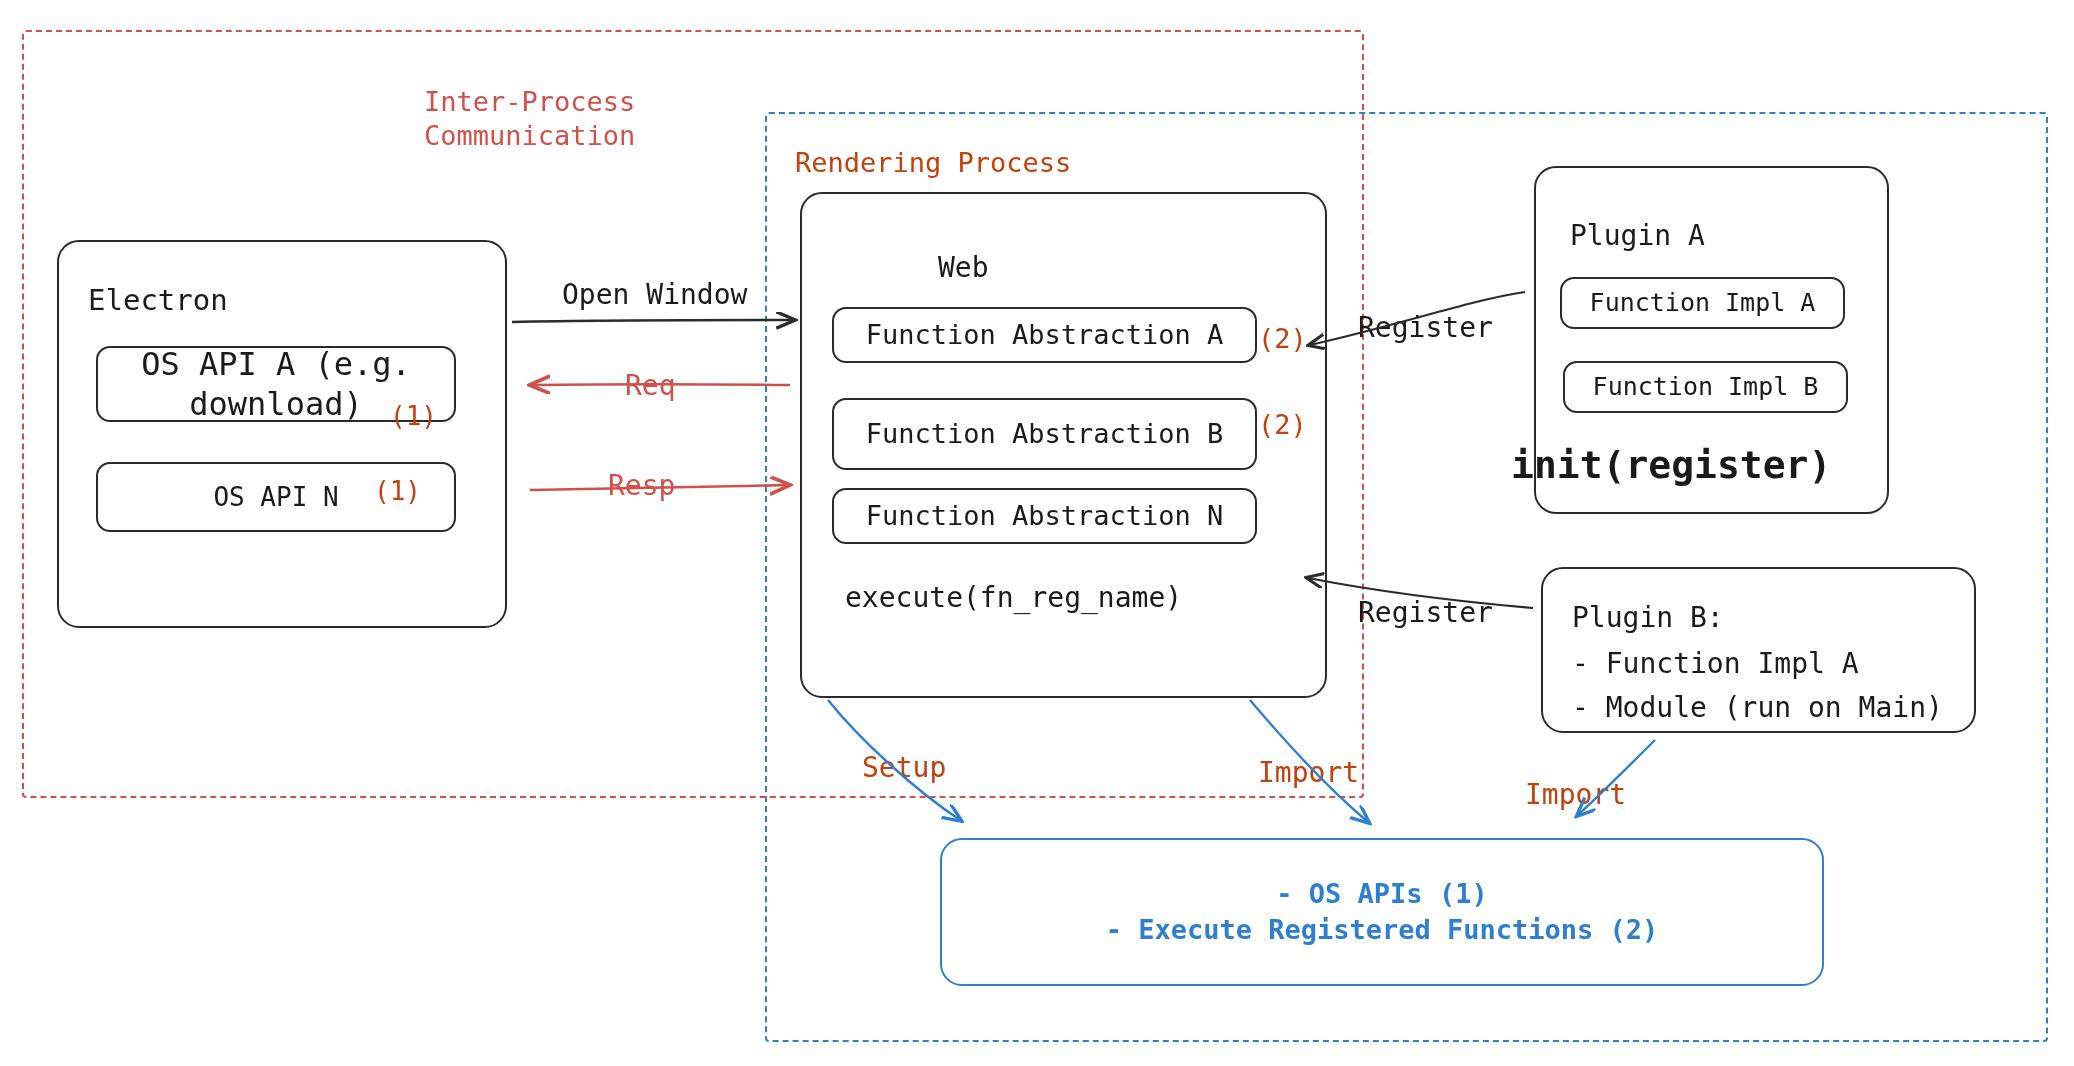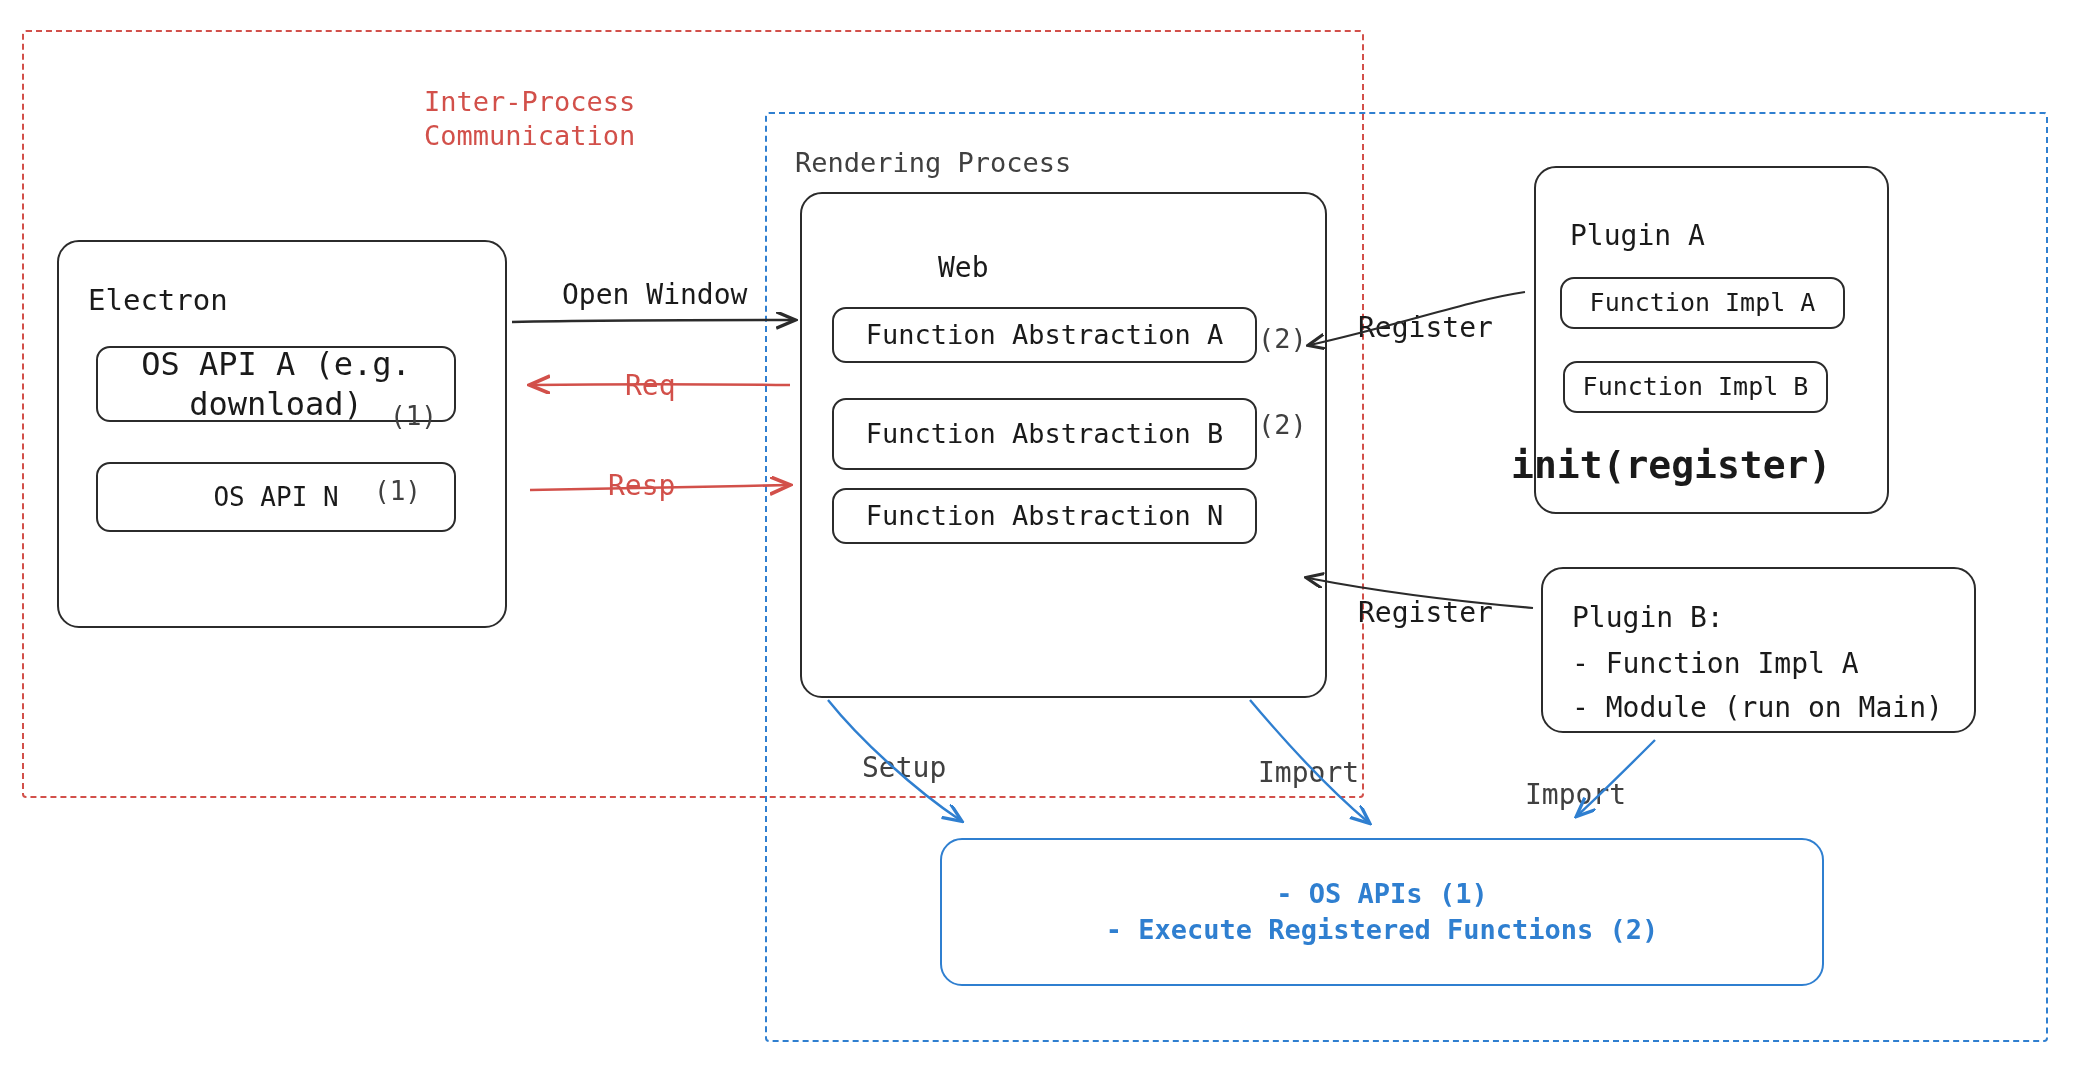--- a/index.html
+++ b/index.html
@@ -68,21 +68,21 @@
     position: absolute;
     color: #1a1a1a;
     font-size: 26px;
     line-height: 1.25;
     white-space: pre;
   }
   .label-red {
     color: #d2504a;
   }
   .label-blue {
-    color: #404040;
+    color: #c2410c;
   }
 
   .core-line {
     color: #2f7fd0;
     font-size: 27px;
     font-weight: bold;
     white-space: pre;
     line-height: 1.35;
   }
 
@@ -133,28 +133,29 @@
 
   <div class="box-inner" style="left:832px; top:398px; width:425px; height:72px;">
     <span class="label" style="position:static; font-size:27px;">Function Abstraction B</span>
   </div>
   <div class="label label-blue" style="left:1258px; top:408px; font-size:27px;">(2)</div>
 
   <div class="box-inner" style="left:832px; top:488px; width:425px; height:56px;">
     <span class="label" style="position:static; font-size:27px;">Function Abstraction N</span>
   </div>
 
+  <div class="label" style="left:845px; top:580px; font-size:28px;">execute(fn_reg_name)</div>
 
   <div class="box" style="left:1534px; top:166px; width:355px; height:348px;"></div>
   <div class="label" style="left:1570px; top:218px; font-size:28px;">Plugin A</div>
 
   <div class="box-inner" style="left:1560px; top:277px; width:285px; height:52px;">
     <span class="label" style="position:static; font-size:25px;">Function Impl A</span>
   </div>
-  <div class="box-inner" style="left:1563px; top:361px; width:265px; height:52px;">
+  <div class="box-inner" style="left:1563px; top:361px; width:285px; height:52px;">
     <span class="label" style="position:static; font-size:25px;">Function Impl B</span>
   </div>
   <div class="label" style="left:1511px; top:442px; font-size:38px;font-weight:bold;">init(register)</div>
 
   <div class="box" style="left:1541px; top:567px; width:435px; height:166px;"></div>
   <div class="label" style="left:1572px; top:600px; font-size:28px;">Plugin B:</div>
   <div class="label" style="left:1572px; top:690px; font-size:28px;">- Module (run on Main)</div>
   <div class="label" style="left:1572px; top:646px; font-size:28px;">- Function Impl A</div>
 
   <div class="box-core" style="left:940px; top:838px; width:884px; height:148px;">

